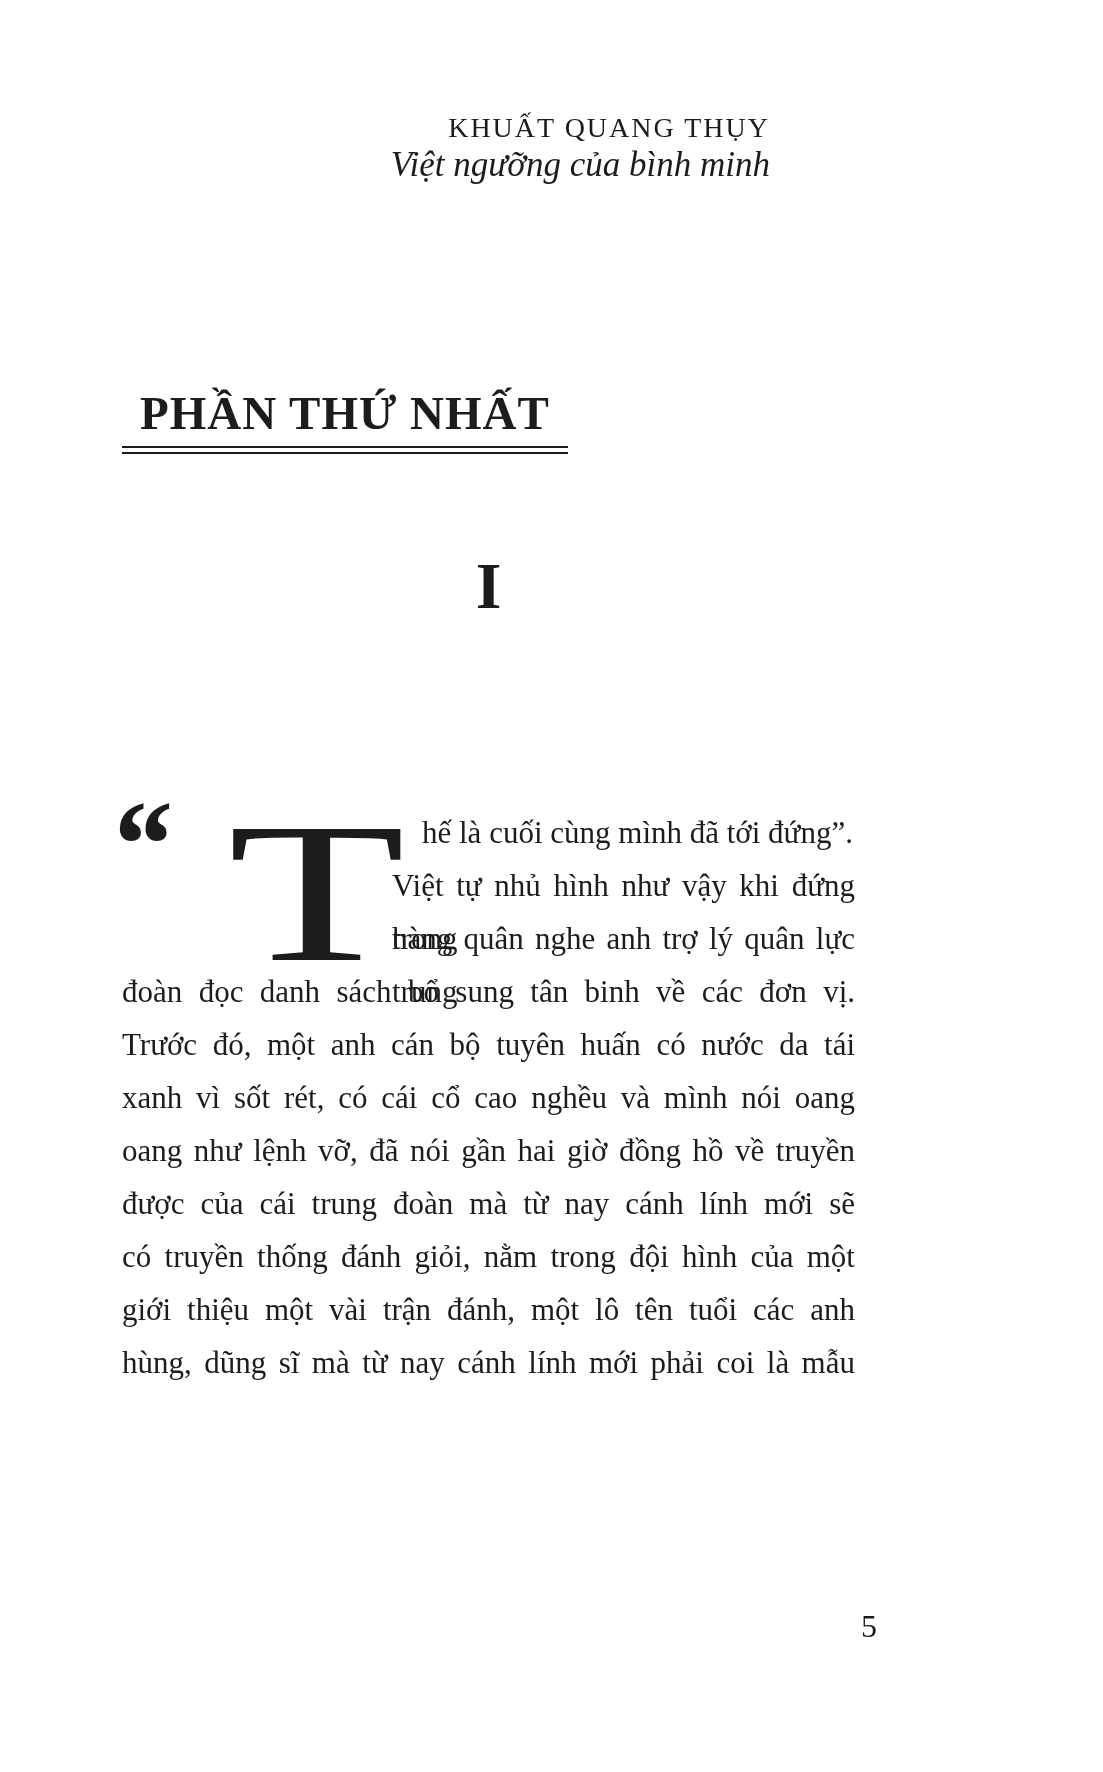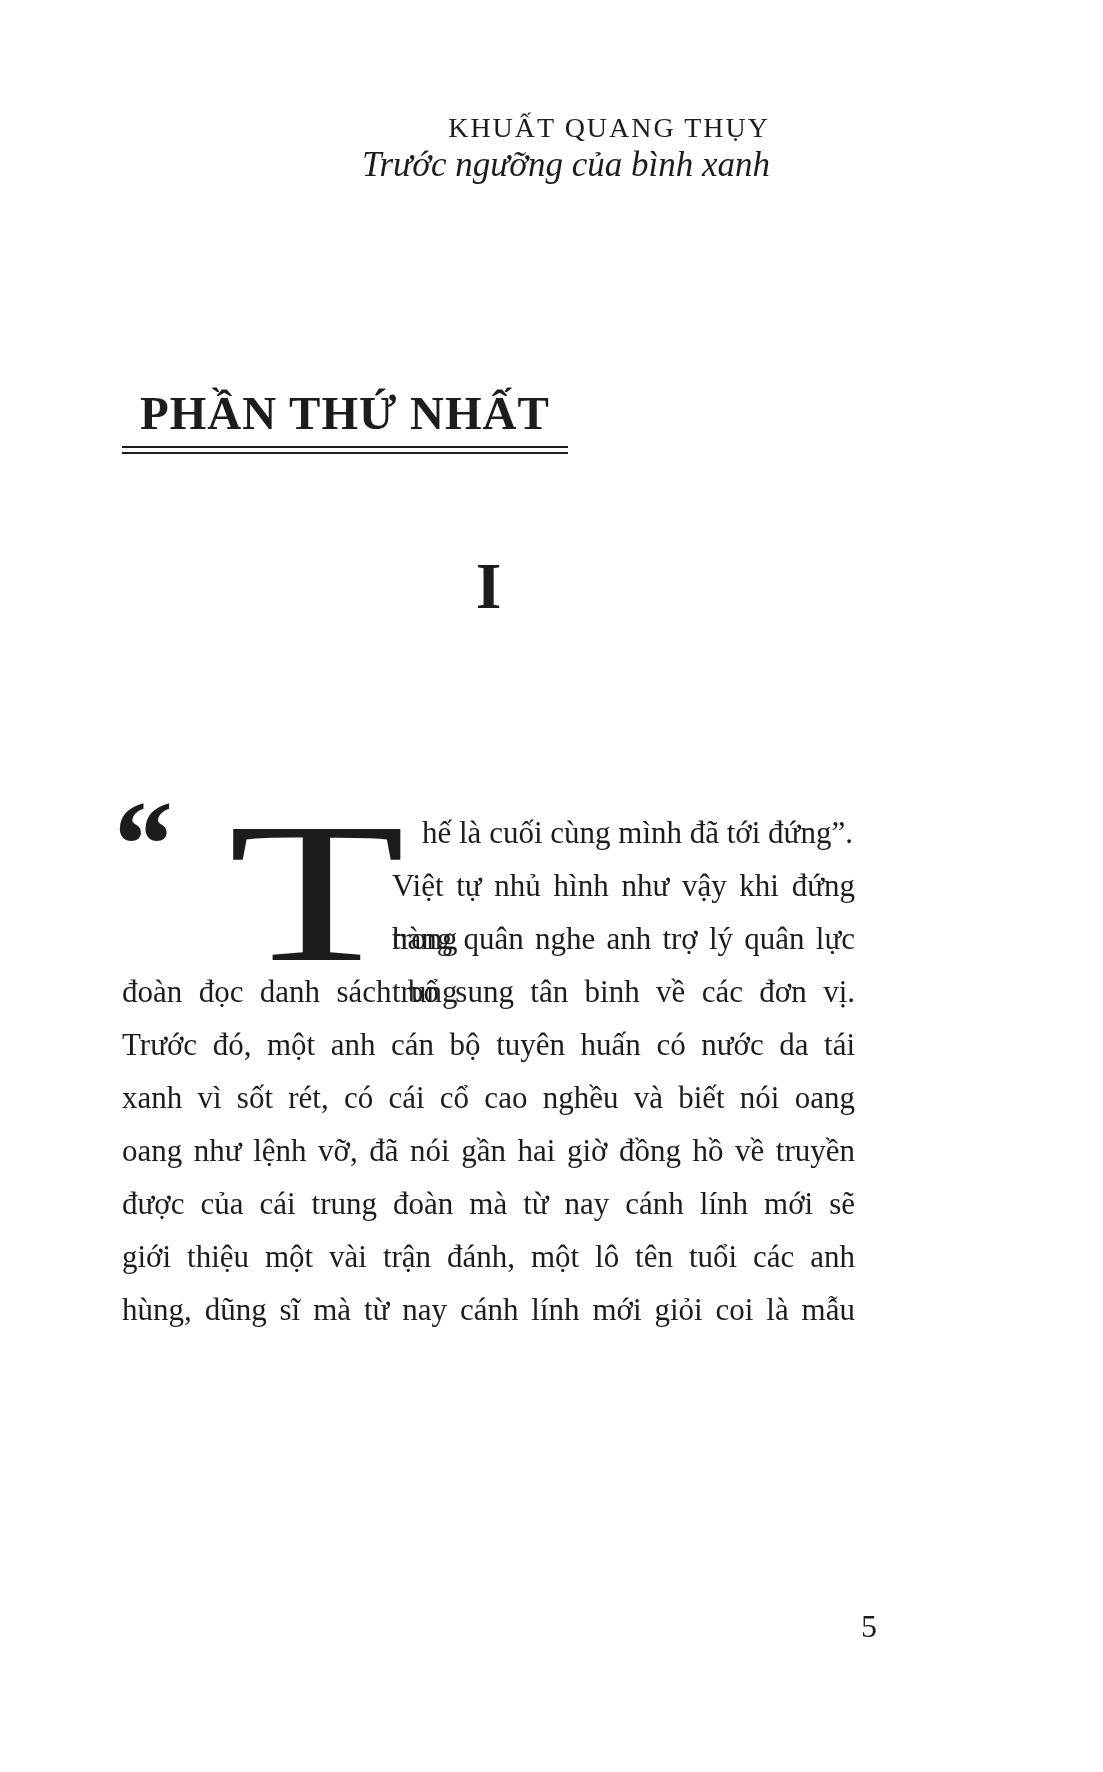--- a/index.html
+++ b/index.html
@@ -100,43 +100,44 @@
     font-size:32px;
   }
 </style>
 </head>
 <body>
 
 <div class="page">
 
   <div class="running-head">
     <div class="author-name">KHUẤT QUANG THỤY</div>
-    <div class="book-title">Trước ngưỡng của bình xanh</div>
+    <div class="book-title">Việt ngưỡng của bình minh</div>
   </div>
 
   <div class="part-title-wrap">
     <span class="rule-outer">
       <span class="part-title">PHẦN THỨ NHẤT</span>
     </span>
   </div>
 
   <div class="chapter-numeral">I</div>
 
   <div class="open-quote">“</div>
 
   <div class="drop-cap">T</div>
 
   <div class="body-block">
       <div class="bodyline indent-drop-first" style="text-align-last: left;">hế là cuối cùng mình đã tới đứng”.</div>
       <div class="bodyline indent-drop">Việt tự nhủ hình như vậy khi đứng trong</div>
       <div class="bodyline indent-drop">hàng quân nghe anh trợ lý quân lực trung</div>
       <div class="bodyline">đoàn đọc danh sách bổ sung tân binh về các đơn vị.</div>
       <div class="bodyline">Trước đó, một anh cán bộ tuyên huấn có nước da tái</div>
-      <div class="bodyline">xanh vì sốt rét, có cái cổ cao nghều và biết nói oang</div>
+      <div class="bodyline">xanh vì sốt rét, có cái cổ cao nghều và mình nói oang</div>
       <div class="bodyline">oang như lệnh vỡ, đã nói gần hai giờ đồng hồ về truyền</div>
       <div class="bodyline">được của cái trung đoàn mà từ nay cánh lính mới sẽ</div>
+      <div class="bodyline">có truyền thống đánh giỏi, nằm trong đội hình của một</div>
       <div class="bodyline">giới thiệu một vài trận đánh, một lô tên tuổi các anh</div>
-      <div class="bodyline">hùng, dũng sĩ mà từ nay cánh lính mới giỏi coi là mẫu</div>
+      <div class="bodyline">hùng, dũng sĩ mà từ nay cánh lính mới phải coi là mẫu</div>
     </div>
 
   <div class="page-number">5</div>
 
 </div>
 
 </body></html>

